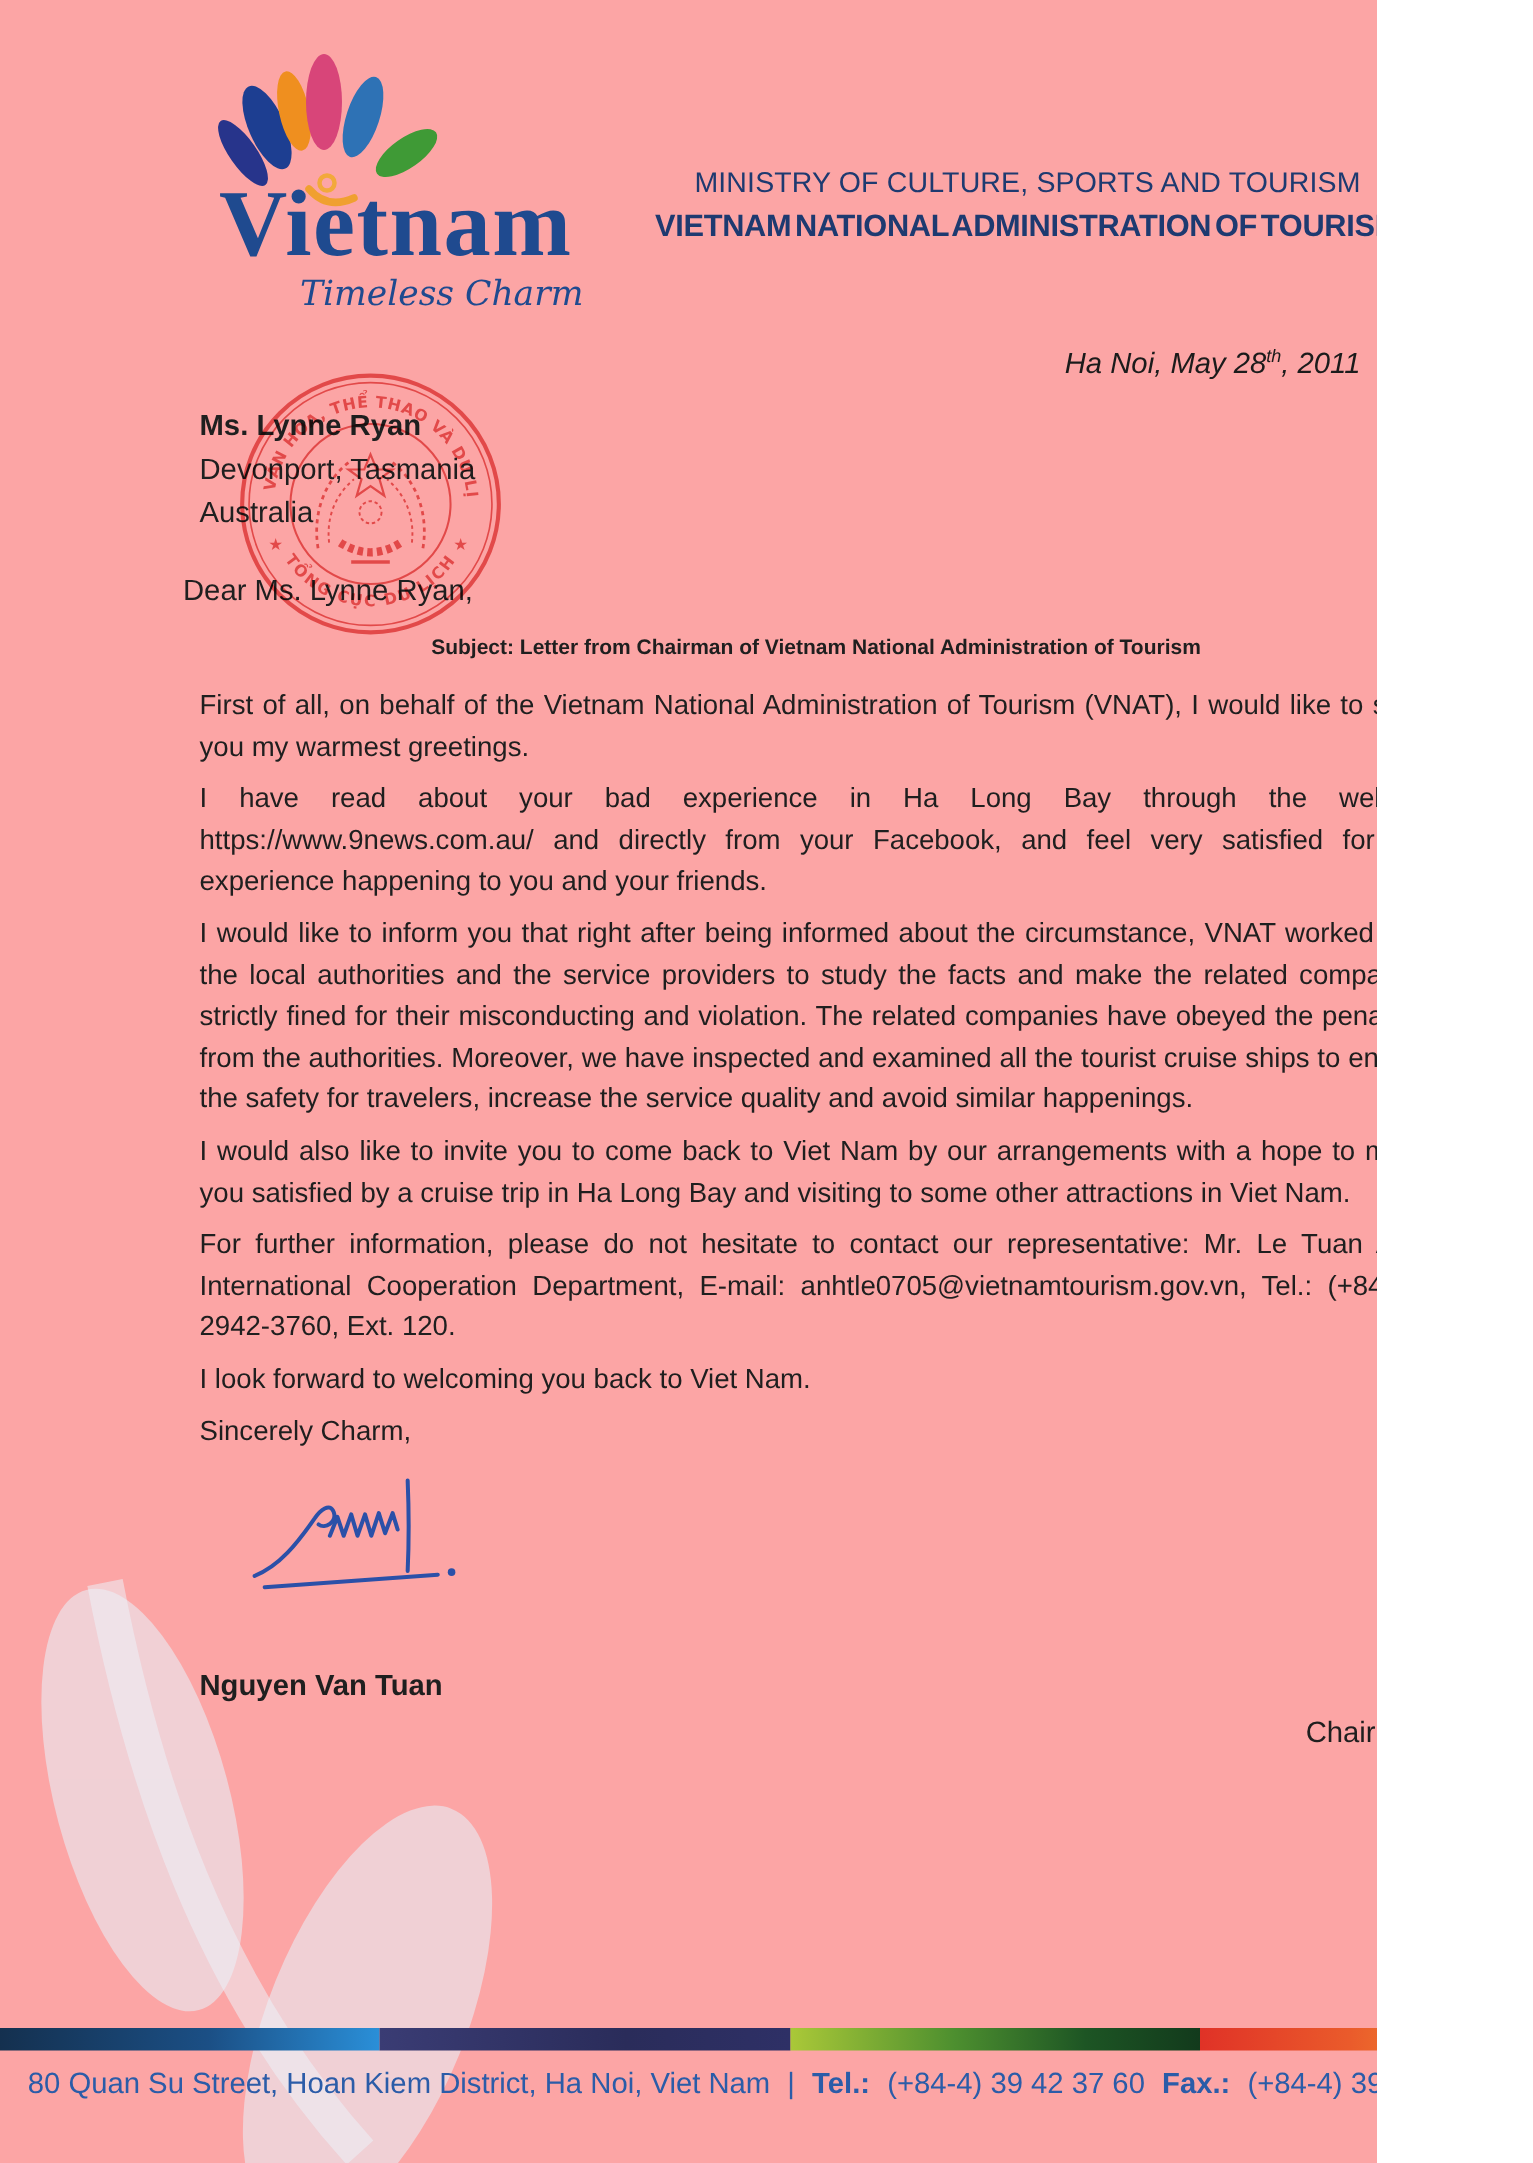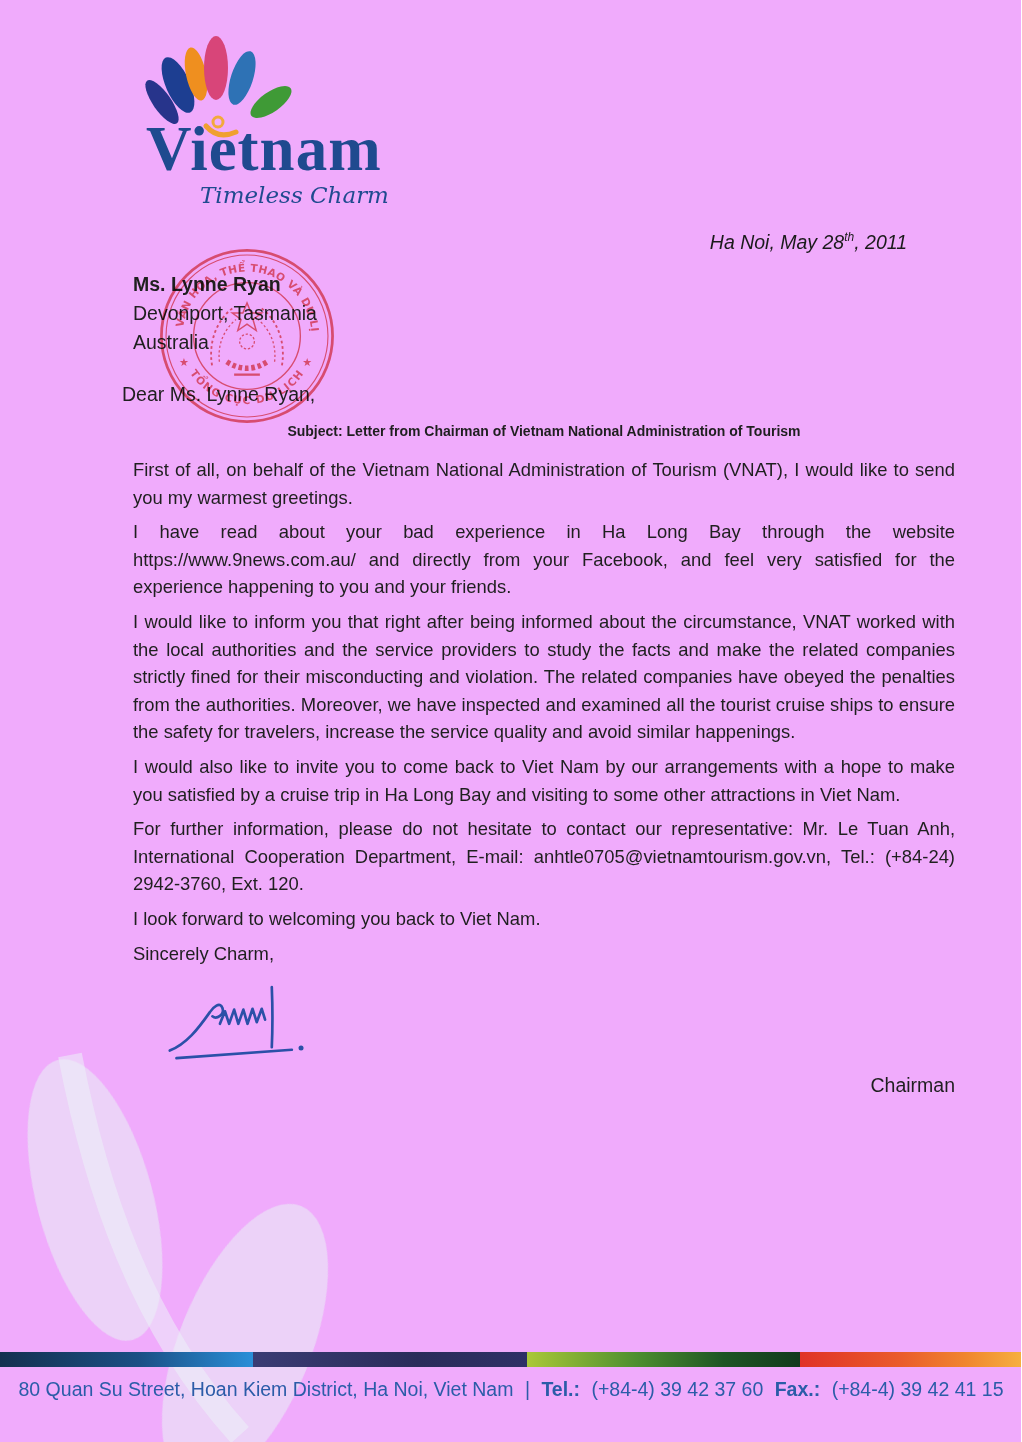--- a/index.html
+++ b/index.html
@@ -1,17 +1,17 @@
 <!DOCTYPE html>
 <html><head>
 <meta charset="utf-8">
 <style>
   html,body{margin:0;padding:0;background:#fff;}
   .page{
-    position:relative;width:1021px;height:1442px;background:#f0abfc;
+    position:relative;width:918px;height:1442px;background:#fca5a5;
     font-family:"Liberation Sans","DejaVu Sans",sans-serif;color:#1f1f1f;overflow:hidden;
   }
   
   .watermark{position:absolute;left:10px;top:1025px;width:340px;height:417px;z-index:0;}
   
   .logo{position:absolute;left:134px;top:22px;width:330px;height:195px;z-index:2;}
   
   .org{position:absolute;left:400px;top:112px;width:570px;text-align:center;color:#1e3a70;z-index:2;}
   .org-line1{font-size:19px;letter-spacing:0.1px;}
   .org-line2{font-size:20.5px;font-weight:700;letter-spacing:-0.2px;word-spacing:-3px;margin-top:5px;}
@@ -69,20 +69,24 @@
       <ellipse cx="82" cy="46" rx="12" ry="32" transform="rotate(0 82 46)" fill="#d84579"></ellipse>
       <ellipse cx="108" cy="56" rx="11" ry="28" transform="rotate(18 108 56)" fill="#2e72b5"></ellipse>
       <ellipse cx="137" cy="80" rx="10" ry="24" transform="rotate(55 137 80)" fill="#3f9a36"></ellipse>
       <path d="M 72,104 q 12,14 30,6" stroke="#f0a030" stroke-width="5" fill="none" stroke-linecap="round"></path>
       <circle cx="84" cy="100" r="5" fill="none" stroke="#f2a93b" stroke-width="3"></circle>
     </g>
     <text x="12" y="148" font-size="63" letter-spacing="1" font-weight="bold" font-family="'Liberation Serif','DejaVu Serif',serif" fill="#1f4a8f">Vietnam</text>
     <text x="66" y="181" font-size="23" font-style="italic" font-family="'DejaVu Serif','Liberation Serif',serif" fill="#1f4a8f">Timeless Charm</text>
   </svg>
 
+  <div class="org">
+    <div class="org-line1">MINISTRY OF CULTURE, SPORTS AND TOURISM</div>
+    <div class="org-line2">VIETNAM NATIONAL ADMINISTRATION OF TOURISM</div>
+  </div>
 
   <div class="dateline">
     <span>Ha Noi, May 28</span><sup>th</sup><span>, 2011</span>
   </div>
 
   <div class="recipient">
     <div class="recipient-name">Ms. Lynne Ryan</div>
     <div>Devonport, Tasmania</div>
     <div>Australia</div>
   </div>
@@ -133,20 +137,21 @@
     <svg class="sig-svg" viewBox="0 0 180 110">
       <g stroke="#2b50a8" stroke-width="3.2" fill="none" stroke-linecap="round" stroke-linejoin="round">
         <path d="M 6,88 C 26,80 40,62 54,42 C 58,36 66,29 69,37 C 72,45 62,51 57,47"></path>
         <path d="M 66,56 l 6,-15 l 5,15 l 6,-17 l 5,17 l 6,-17 l 5,17 l 6,-18 l 5,16 l 6,-16 l 4,13"></path>
         <path d="M 128,12 C 129,36 129,62 128,84"></path>
         <path d="M 14,97 L 152,87"></path>
       </g>
       <circle cx="163" cy="85" r="3" fill="#2b50a8"></circle>
     </svg>
 
+    <div class="signer-name">Nguyen Van Tuan</div>
     <div class="signer-title">Chairman</div>
   </div>
 
   <div class="footer-bar">
     <div class="bar-seg1"></div>
     <div class="bar-seg2"></div>
     <div class="bar-seg3"></div>
     <div class="bar-seg4"></div>
   </div>
 

